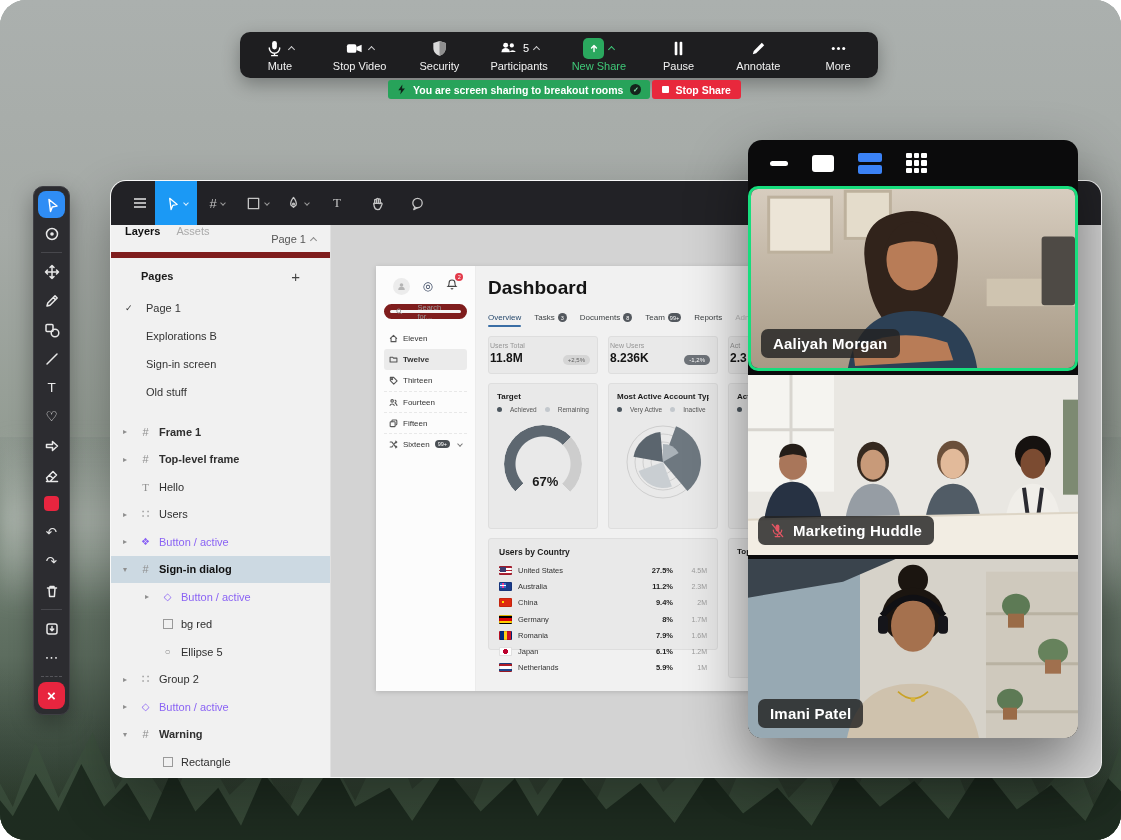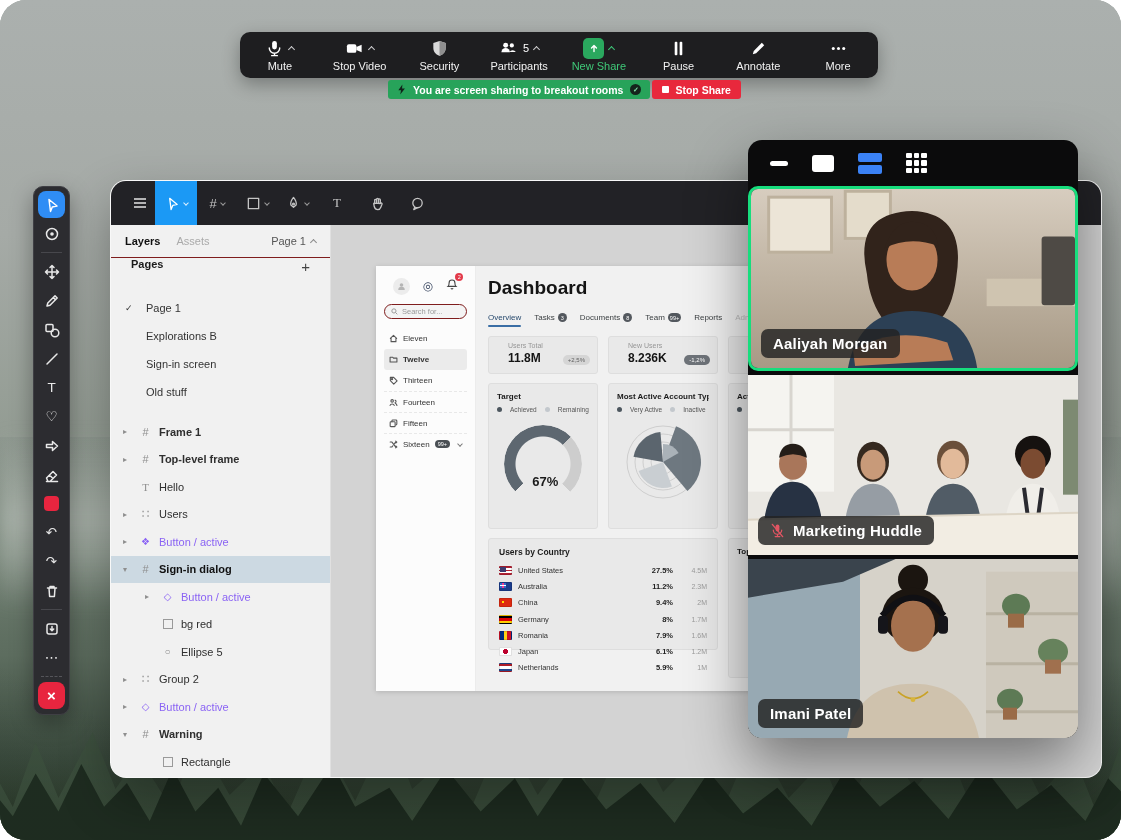--- a/index.html
+++ b/index.html
@@ -59,26 +59,26 @@
   .t-tool.active svg{stroke:#fff}
   .t-chev{width:4px;height:4px;border-right:1.3px solid #9a9a9a;border-bottom:1.3px solid #9a9a9a;transform:rotate(45deg);margin-left:1px}
   .t-tool.active .t-chev{border-color:#dcefff}
   .t-glyph{font-size:13px;color:#c4c4c4}
   .t-glyph.serif{font-family:"Liberation Serif",serif}
 
   .app-body{display:flex;height:554px}
 
   
   .layers-panel{width:220px;background:#f1f1f1;border-right:1px solid #e0e0e0;font-size:11px;color:#333;flex:none}
-  .lp-header{height:33px;display:flex;align-items:center;padding:0 14px;border-bottom:1px solid #7f1d1d}
+  .lp-header{height:33px;display:flex;padding:0 14px;border-bottom:6px solid #7f1d1d}
   .lp-tab{color:#aaa;margin-right:16px}
   .lp-tab.active{color:#111;font-weight:bold}
   .lp-page-select{margin-left:auto;color:#555;display:flex;align-items:center;gap:5px}
   .lp-caret-up{width:5px;height:5px;border-right:1.3px solid #8a8a8a;border-bottom:1.3px solid #8a8a8a;transform:rotate(-135deg);margin-top:3px}
-  .lp-pages-head{height:36px;display:flex;align-items:flex-start;padding:0 20px;font-weight:bold;color:#1b1b1b}
+  .lp-pages-head{height:36px;display:flex;align-items:center;padding:0 30px;font-weight:bold;color:#1b1b1b}
   .lp-plus{margin-left:auto;font-size:15px;color:#444;font-weight:normal}
   .page-row{height:28px;display:flex;align-items:center;padding:0 14px;gap:11px}
   .page-check{width:10px;font-size:9px;color:#333;visibility:hidden}
   .page-row.current .page-check{visibility:visible}
   .lp-gap{height:12px}
   .layer-row{height:27.5px;display:flex;align-items:center;padding:0 8px 0 12px;gap:7px;color:#2f2f2f}
   .layer-row.selected{background:#ccd9e2}
   .layer-row.purple{color:#8a63f4}
   .layer-row.indent-1{padding-left:34px}
   .caret{width:9px;font-size:8px;color:#8e8e8e;visibility:hidden;flex:none}
@@ -103,41 +103,41 @@
   
   .canvas{flex:1;background:#d3d3d3;position:relative;overflow:hidden}
   .design{position:absolute;left:45px;top:41px;width:665px;height:425px;background:#fff;display:flex;box-shadow:0 1px 5px rgba(0,0,0,.15)}
   .d-side{width:100px;background:#fcfcfc;border-right:1px solid #ececec;padding:9px 8px;flex:none}
   .d-icons{display:flex;align-items:center;justify-content:center;gap:13px;margin:2px 0 9px}
   .avatar{width:17px;height:17px;border-radius:50%;background:#ececec;display:flex;align-items:center;justify-content:center;color:#b5b5b5;font-size:9px}
   .target-glyph{font-size:12px;color:#33415c}
   .bell{position:relative;color:#444}
   .bell svg{width:12px;height:13px;stroke:#444;fill:none;stroke-width:1.3}
   .bell-badge{position:absolute;top:-4px;right:-5px;background:#e33b4b;color:#fff;font-size:5.5px;min-width:8px;height:8px;border-radius:4px;display:flex;align-items:center;justify-content:center;padding:0 1px}
-  .d-search{height:15px;background:#f4f4f4;border:1px solid #7f1d1d;border-radius:8px;display:flex;align-items:center;gap:4px;padding:0 6px;color:#9a9a9a;font-size:7.5px}
+  .d-search{height:15px;background:#f4f4f4;border:6px solid #7f1d1d;border-radius:8px;display:flex;align-items:center;gap:15px;padding:0 6px;color:#9a9a9a;font-size:7.5px}
   .d-search svg{width:7px;height:7px;stroke:#9a9a9a;fill:none;stroke-width:1.4}
   .d-menu{margin-top:9px}
   .d-item{height:21px;display:flex;align-items:center;gap:5px;font-size:8px;color:#333;padding:0 5px;border-radius:3px}
   .d-item svg{width:9px;height:9px;stroke:#555;fill:none;stroke-width:1.2;stroke-linecap:round;stroke-linejoin:round;flex:none}
   .d-item.selected{background:#ebebeb;font-weight:bold}
   .d-item.sep{border-top:1px dashed #e8e8e8;border-radius:0}
   .d-badge{margin-left:auto;background:#4a4f54;color:#fff;font-size:5.5px;border-radius:6px;padding:1px 3px}
   .d-chev{width:4px;height:4px;border-right:1.2px solid #777;border-bottom:1.2px solid #777;transform:rotate(45deg);margin-left:3px}
 
   .d-main{flex:1;background:#f1f1f1;padding:11px 12px;overflow:hidden}
   .d-title{font-size:19px;font-weight:bold;color:#141414}
   .d-tabs{display:flex;gap:13px;margin-top:9px;align-items:center;height:19px}
   .d-tab{font-size:8px;font-weight:normal;color:#3c4043;display:flex;gap:3px;align-items:center;height:100%;position:relative}
   .d-tab.active{color:#27496d}
   .d-tab.active::after{content:"";position:absolute;bottom:0;left:0;right:0;height:2px;background:#3a6ea5;border-radius:1px}
   .d-tab.disabled{color:#bcbcbc}
   .tab-badge{background:#53585e;color:#fff;font-size:5.5px;min-width:9px;height:9px;border-radius:5px;display:inline-flex;align-items:center;justify-content:center;padding:0 2px}
   .d-row{display:flex;gap:10px;margin-top:9px}
   .card{background:#e9e9e9;border:1px solid #dedede;border-radius:3px}
-  .stat-card{width:110px;height:38px;padding:5px 19px;position:relative;flex:none}
+  .stat-card{width:110px;height:38px;padding:5px 1px;position:relative;flex:none}
   .stat-label{font-size:7px;color:#969696}
   .stat-value{font-size:12px;font-weight:bold;color:#141414;margin-top:2px}
   .stat-pill{position:absolute;right:7px;bottom:8px;font-size:6px;border-radius:7px;padding:2px 5px}
   .pill-light{background:#d5d5d5;color:#5f5f5f}
   .pill-dark{background:#6e7379;color:#fff}
   .chart-card{width:110px;height:146px;padding:8px;flex:none}
   .cc-title{font-size:8px;font-weight:bold;color:#1c1c1c;white-space:nowrap;overflow:hidden}
   .cc-legend{display:flex;gap:8px;margin-top:5px;font-size:6.5px;color:#555;align-items:center}
   .dot{width:5px;height:5px;border-radius:50%;flex:none}
   .dot-dark{background:#4c565e}

